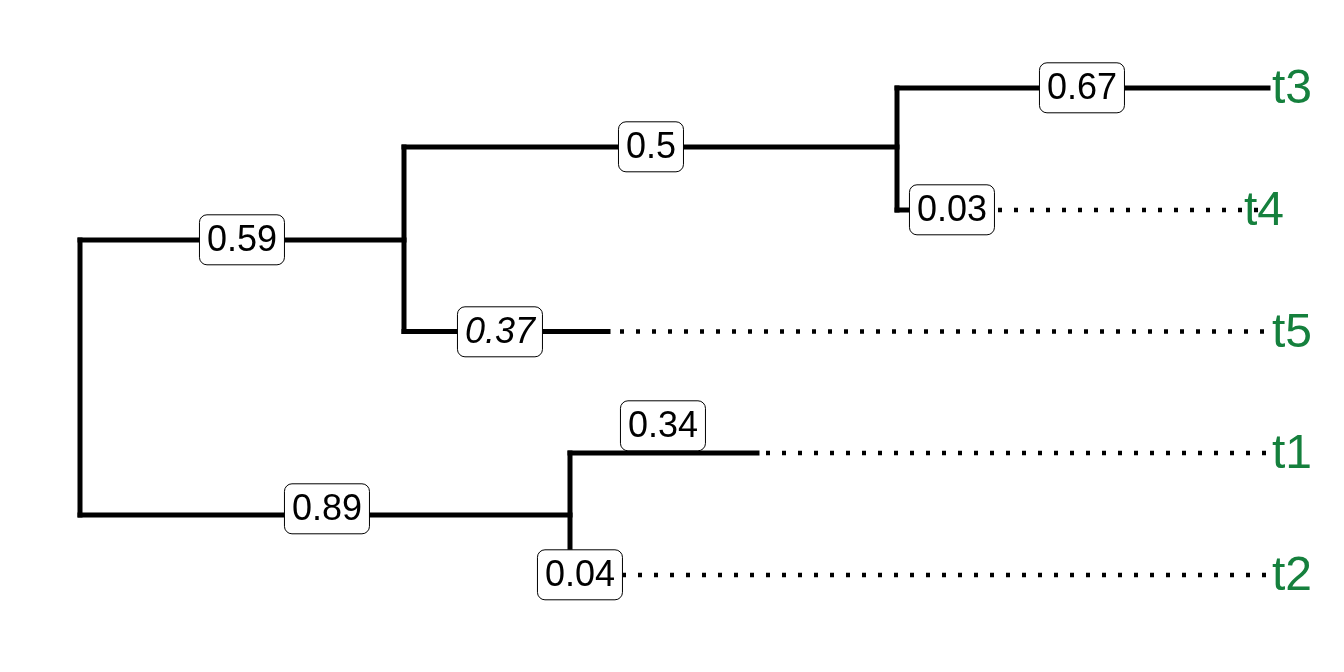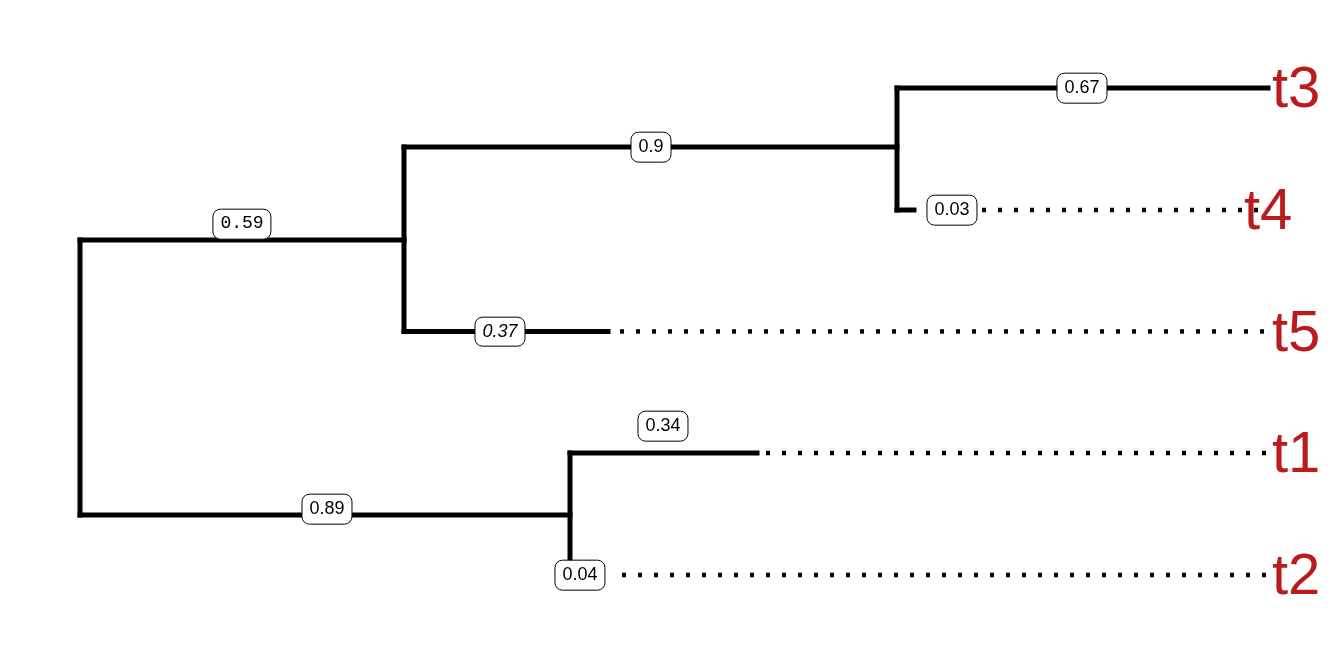--- a/index.html
+++ b/index.html
@@ -20,32 +20,32 @@
     left: 0;
     top: 0;
   }
   .branch-label {
     position: absolute;
     transform: translate(-50%, -50%);
     background: #ffffff;
     border: 1.5px solid #000000;
     border-radius: 8px;
     padding: 3px 7px 5px 7px;
-    font-size: 18px;
+    font-size: 36px;
     line-height: 1.15;
     color: #000000;
     white-space: nowrap;
     text-align: center;
   }
   .tip-label {
     position: absolute;
     transform: translateY(-52%);
-    font-size: 58px;
+    font-size: 48px;
     line-height: 1;
-    color: #b91c1c;
+    color: #15803d;
     white-space: nowrap;
   }
 </style>
 </head>
 <body>
 
 <div class="canvas">
 
   <svg width="1344" height="672" viewBox="0 0 1344 672">
 
@@ -65,22 +65,22 @@
       <line x1="897" y1="88" x2="1268" y2="88"></line>
       <line x1="897" y1="210" x2="914" y2="210"></line>
       <line x1="404" y1="331.5" x2="608" y2="331.5"></line>
       <line x1="80" y1="515" x2="570" y2="515"></line>
       <line x1="570" y1="453" x2="570" y2="575"></line>
       <line x1="570" y1="453" x2="757" y2="453"></line>
       <line x1="570" y1="575" x2="590" y2="575"></line>
     </g>
   </svg>
 
-  <div class="branch-label" style="left:242px;  top:224px;font-family:Liberation Mono, monospace;">0.59</div>
-  <div class="branch-label" style="left:651px;  top:147px;">0.9</div>
+  <div class="branch-label" style="left:242px;  top:240px;">0.59</div>
+  <div class="branch-label" style="left:651px;  top:147px;">0.5</div>
   <div class="branch-label" style="left:1082px; top:88px;">0.67</div>
   <div class="branch-label" style="left:905px;  top:210px;margin-left:47px;">0.03</div>
   <div class="branch-label" style="left:500px;  top:331.5px;font-style:italic;">0.37</div>
   <div class="branch-label" style="left:327px;  top:509px;">0.89</div>
   <div class="branch-label" style="left:663px;  top:426px;">0.34</div>
   <div class="branch-label" style="left:580px;  top:575px;">0.04</div>
 
   <div class="tip-label" style="left:1272px; top:88px;">t3</div>
   <div class="tip-label" style="left:1244px; top:210px;">t4</div>
   <div class="tip-label" style="left:1272px; top:331.5px;">t5</div>

